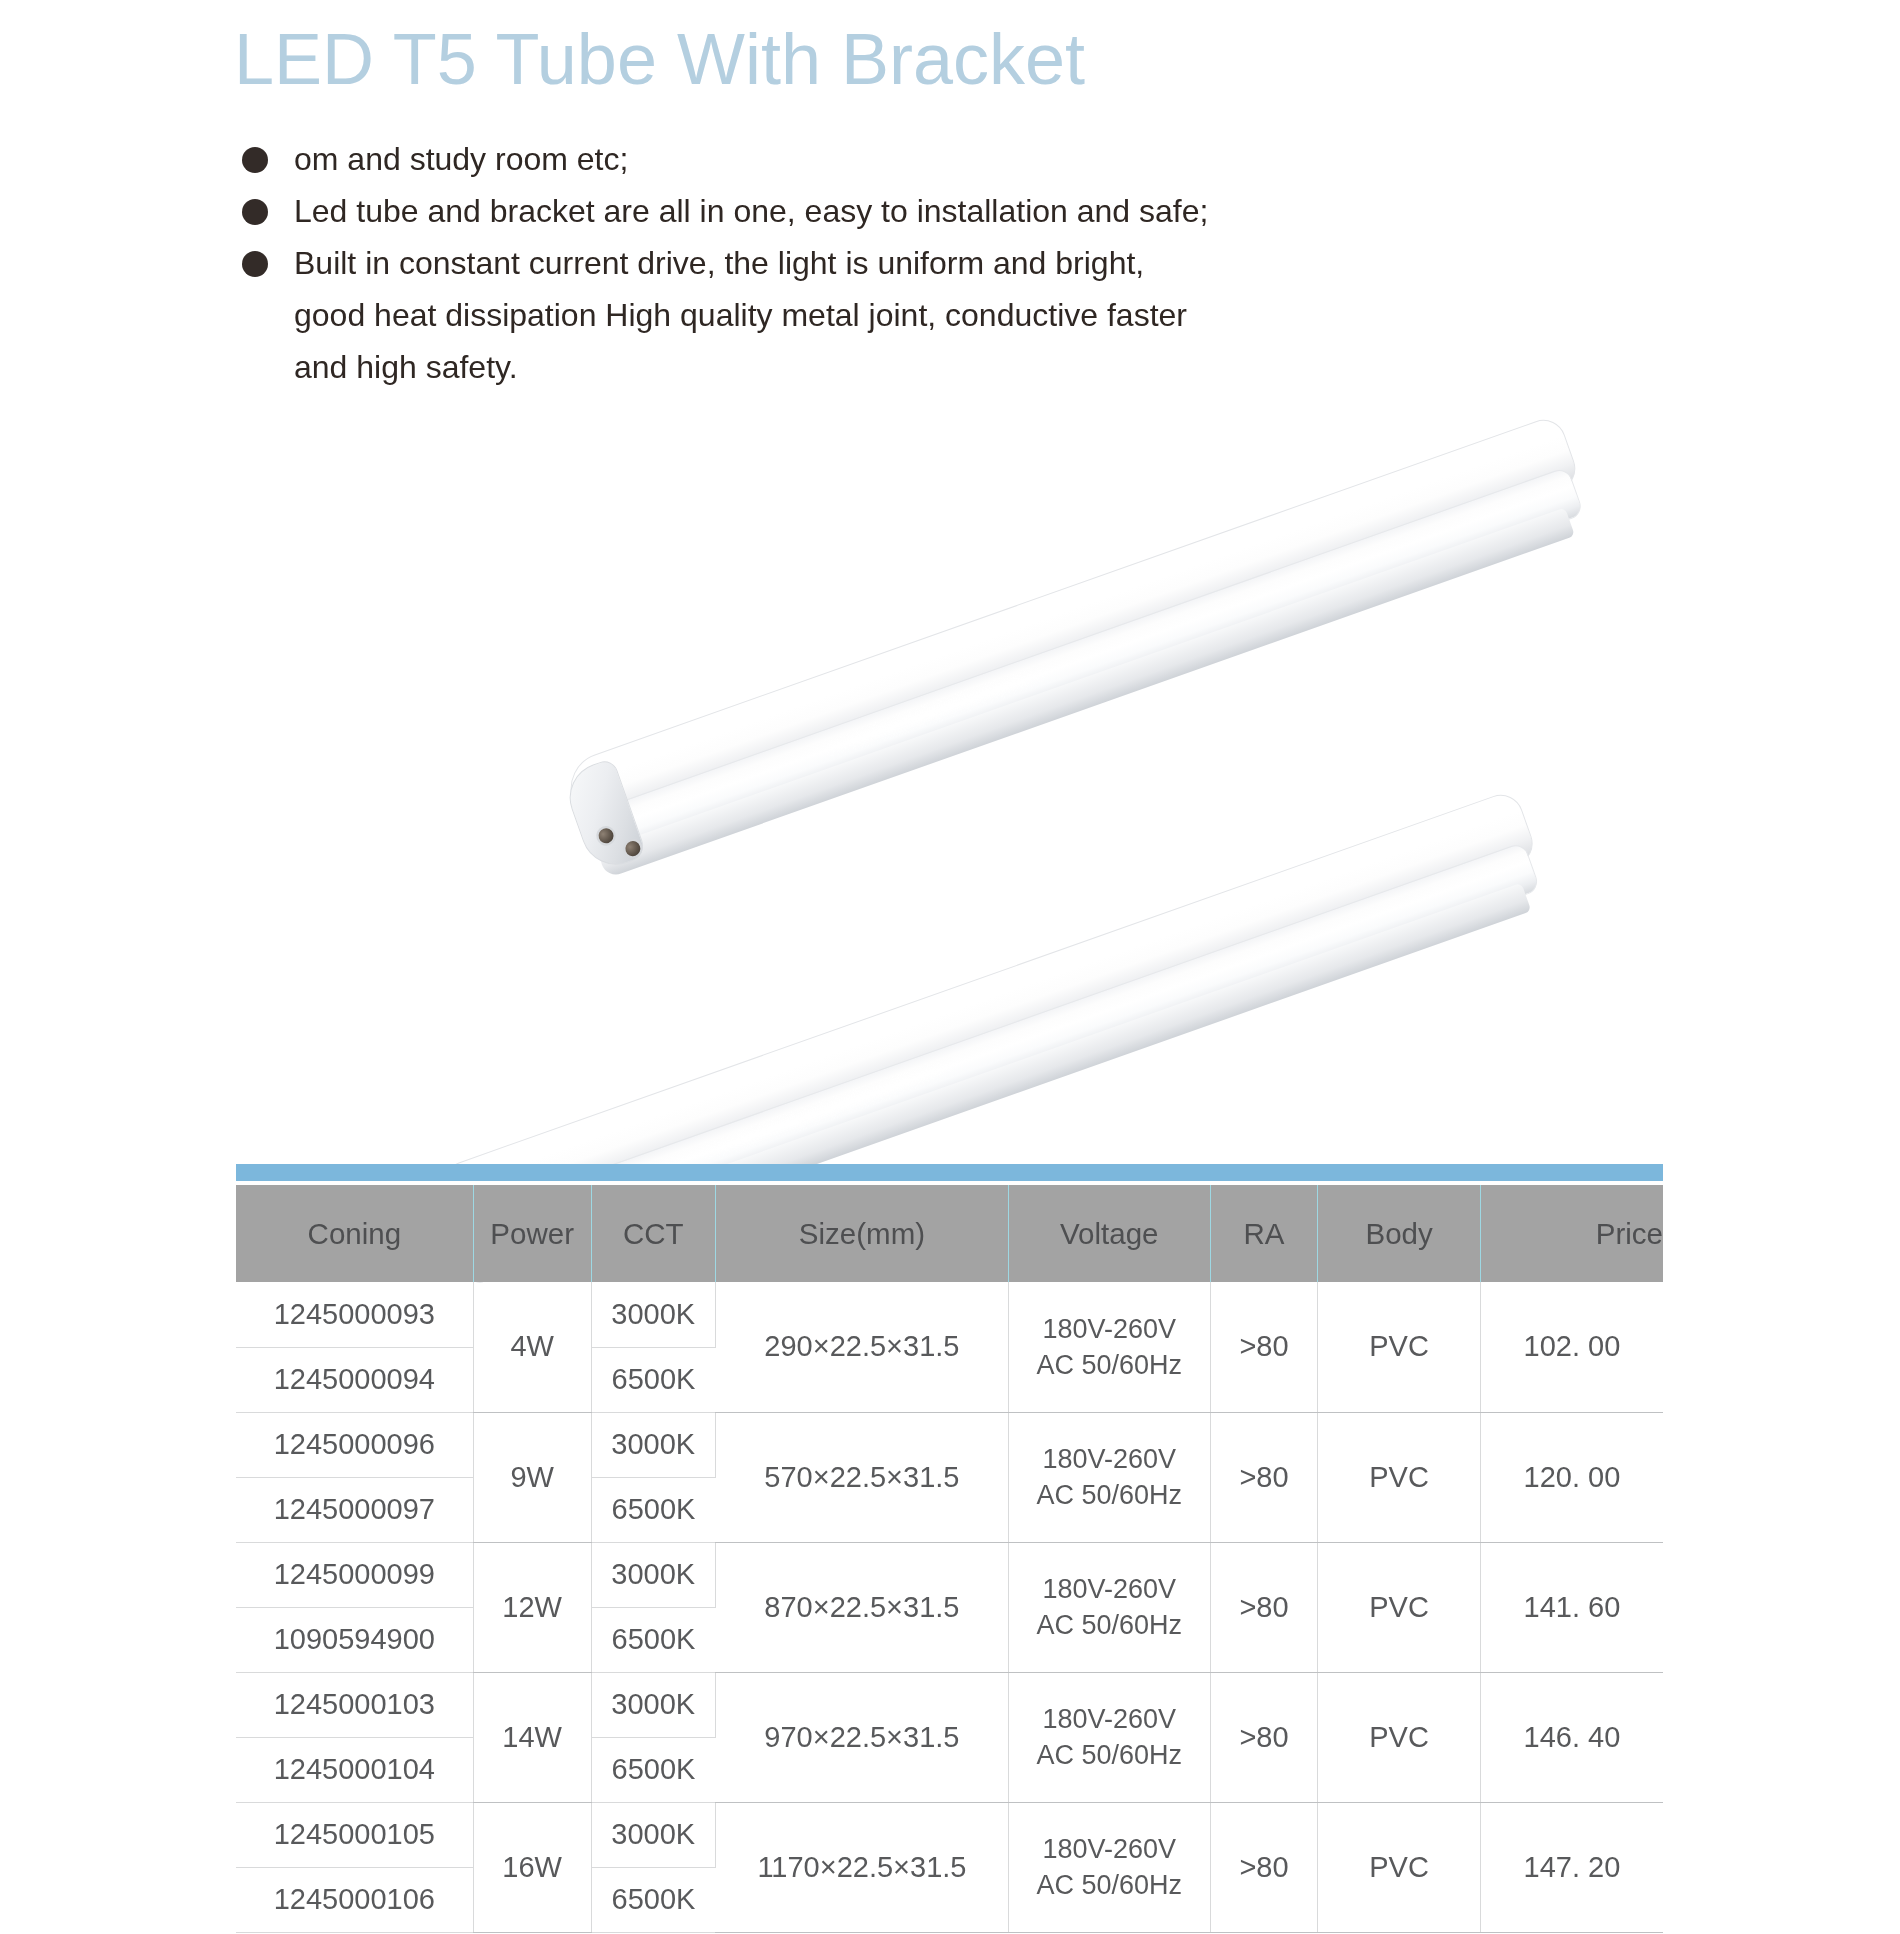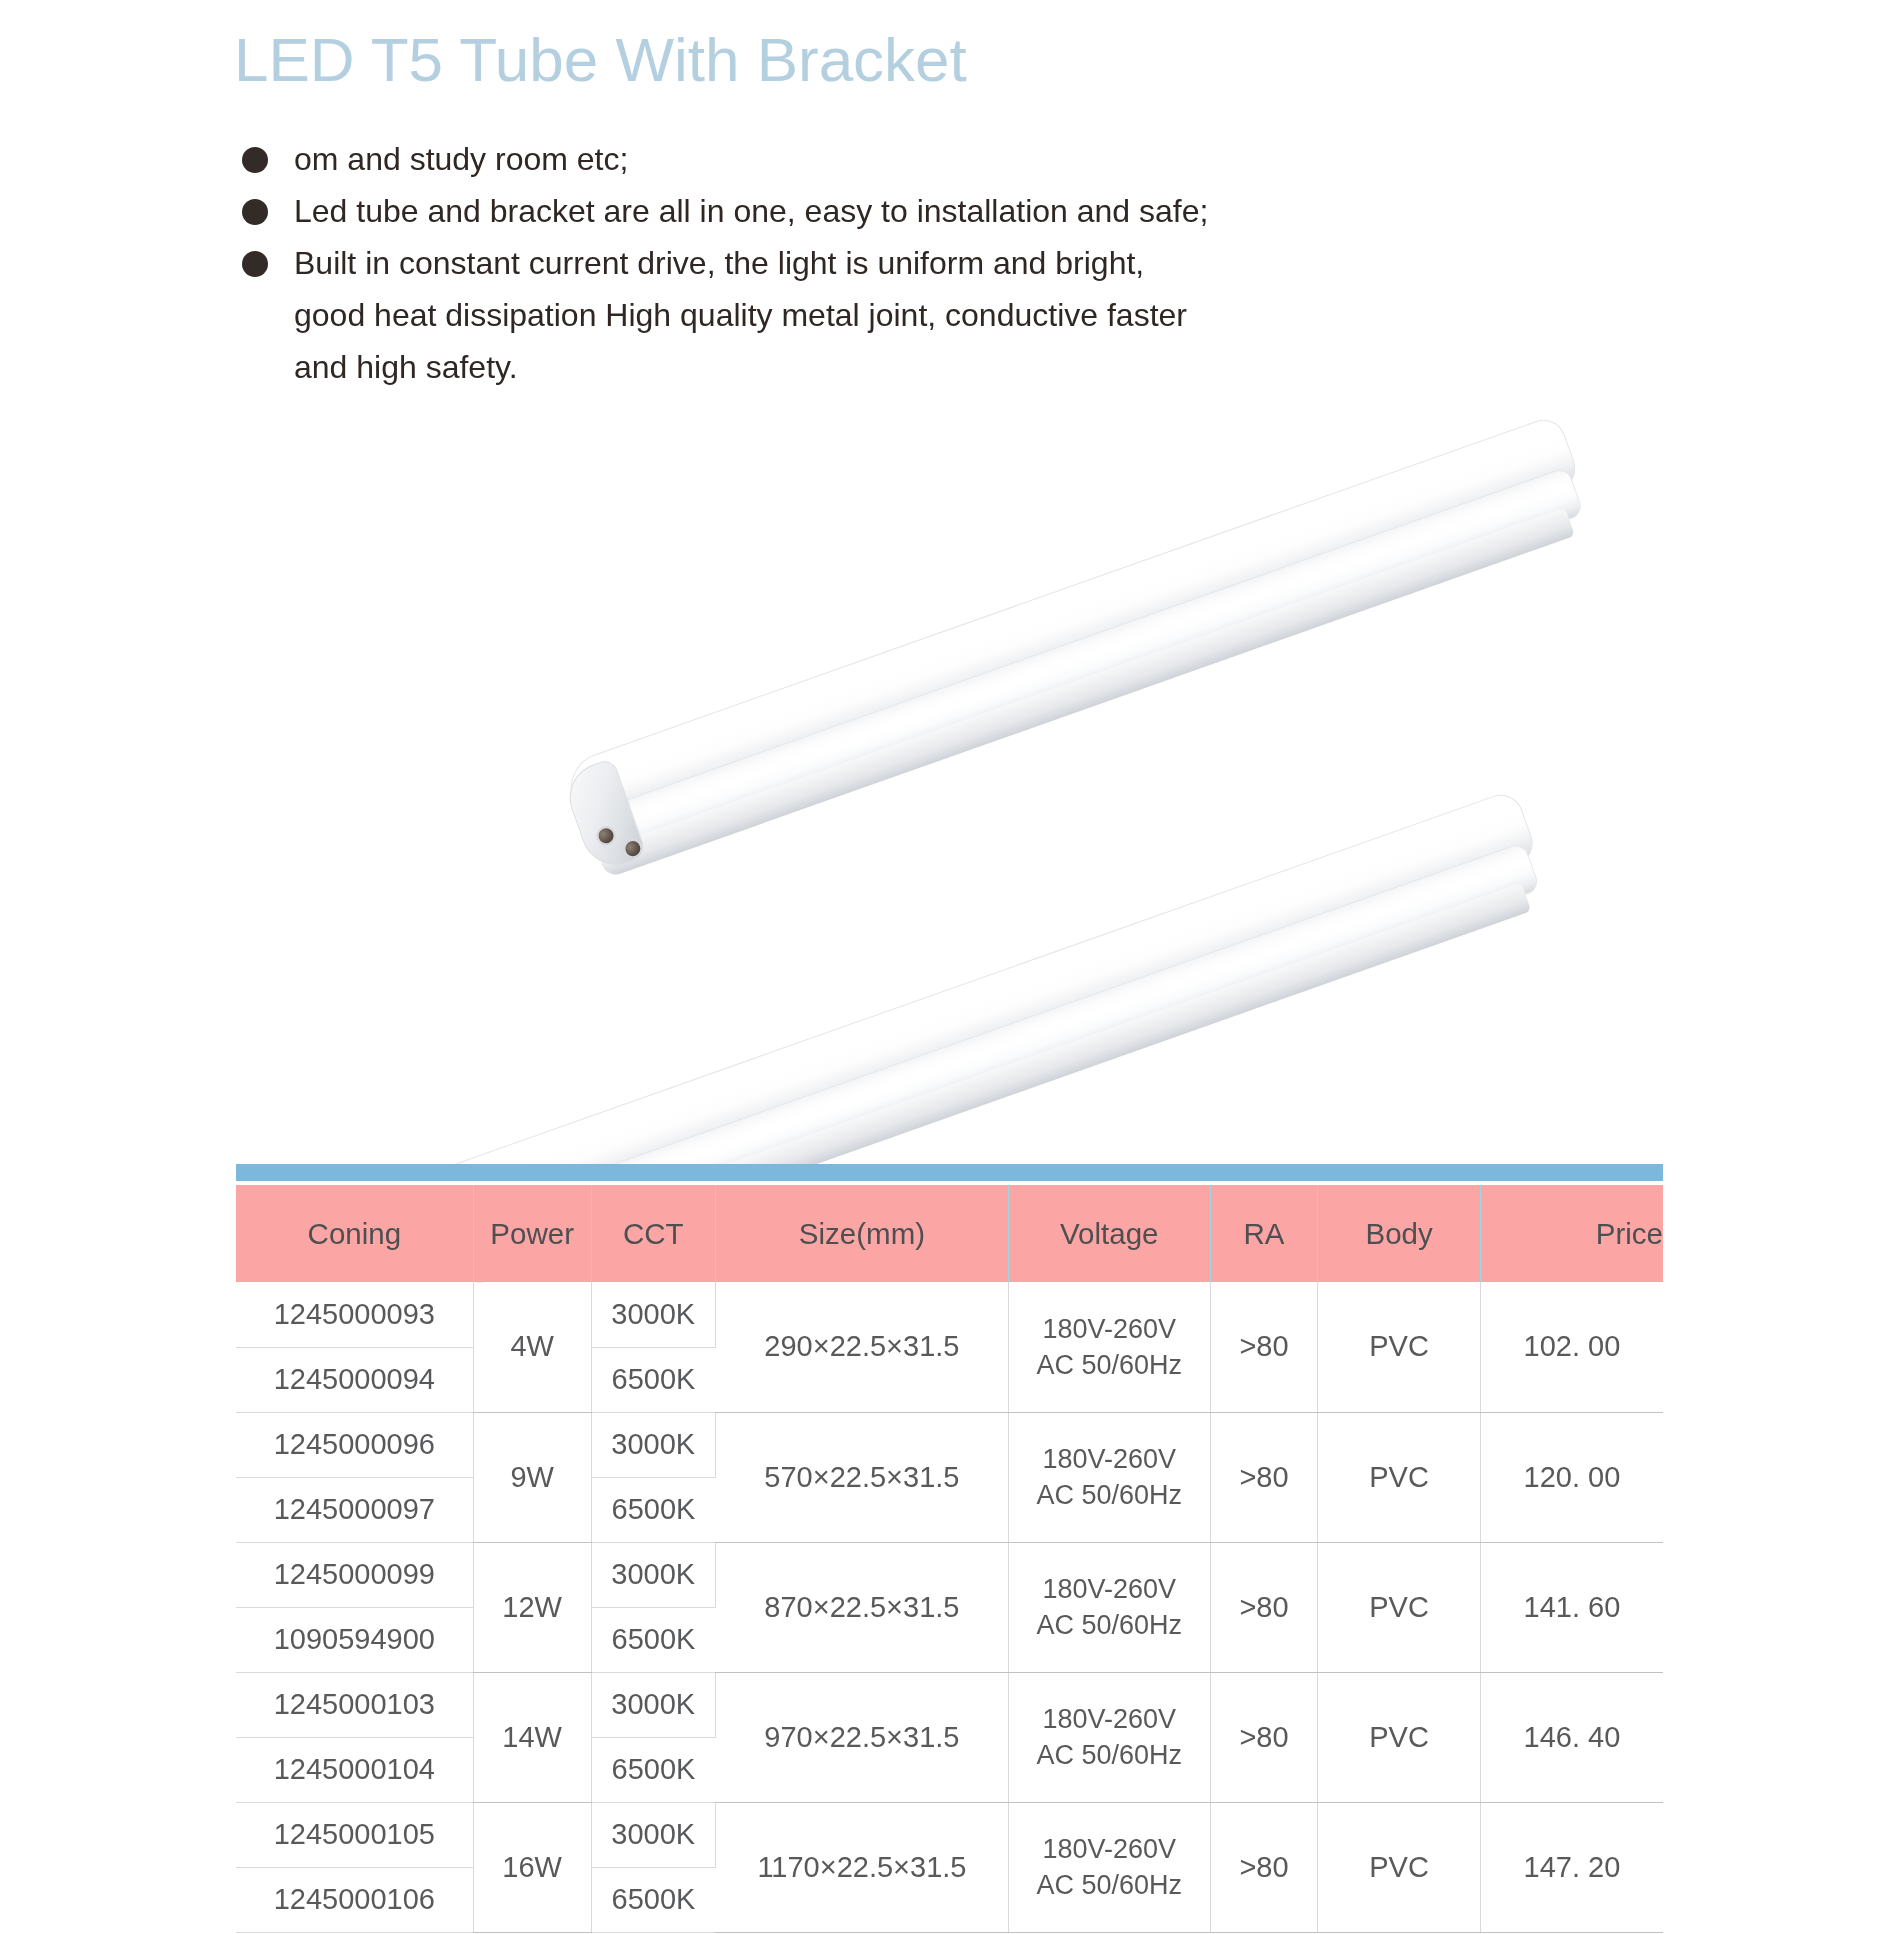--- a/index.html
+++ b/index.html
@@ -15,21 +15,21 @@
     height: 1934px;
     background: #ffffff;
     overflow: hidden;
   }
 
   
   .title {
     position: absolute;
     left: 234px;
     top: 13.6px;
-    font-size: 62px;
+    font-size: 72px;
     line-height: 91px;
     font-weight: 400;
     color: #b4cfe0;
     letter-spacing: 0px;
     white-space: nowrap;
   }
 
   
   .bullets {
     position: absolute;
@@ -135,21 +135,21 @@
   }
   .gap-bar { height: 4.5px; background: #ffffff; }
   table.spec {
     width: 100%;
     border-collapse: collapse;
     table-layout: fixed;
     font-size: 28px;
     color: #58595b;
   }
   table.spec th {
-    background: #fca5a5;
+    background: #a3a3a3;
     font-weight: 400;
     color: #4e4f51;
     height: 97px;
     border-right: 1.5px solid #9ed8e3;
     font-size: 29.5px;
     text-align: center;
     vertical-align: middle;
   }
   table.spec th:last-child { border-right: none; text-align: right; }
   table.spec td {

